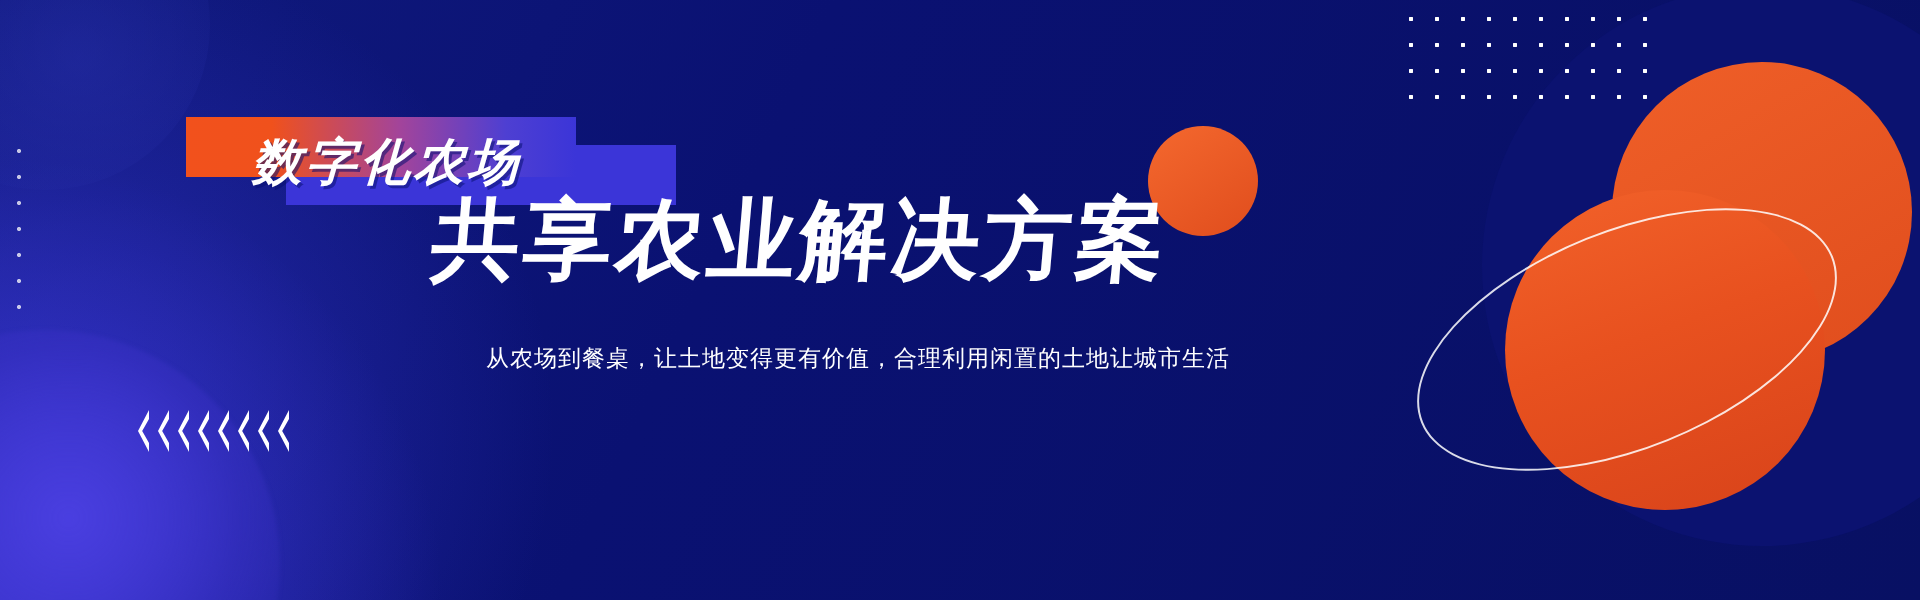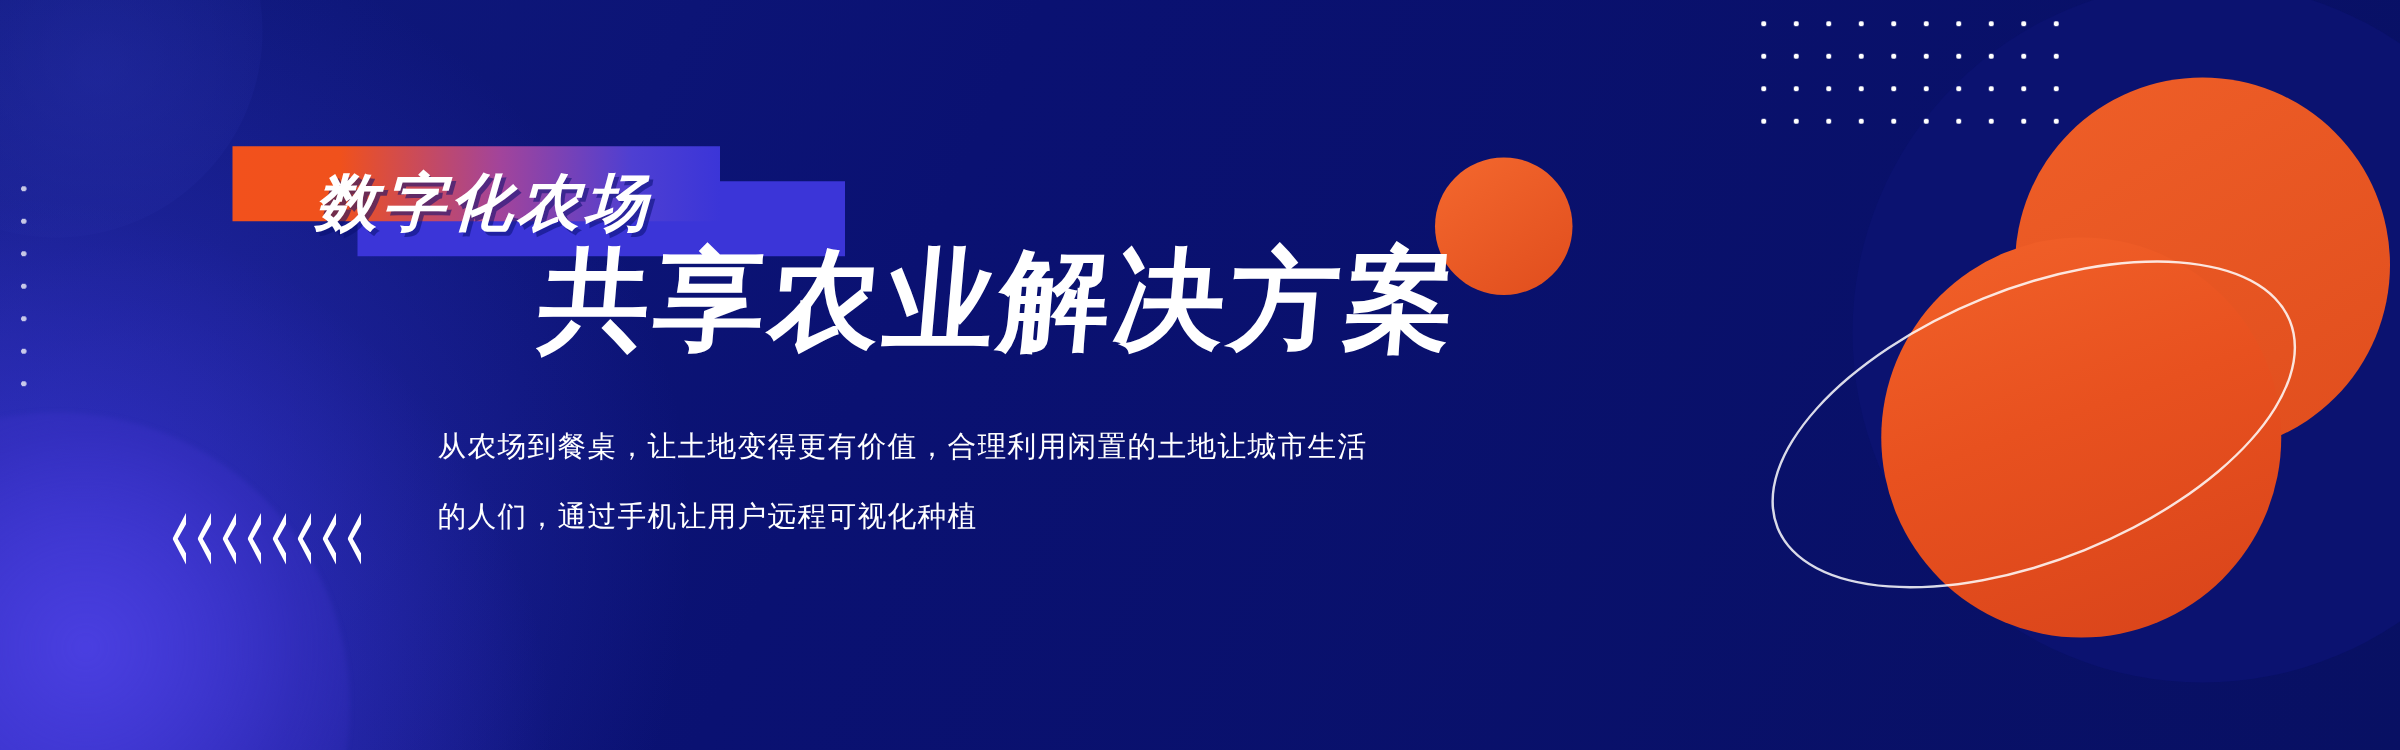--- a/index.html
+++ b/index.html
@@ -112,21 +112,21 @@
     position:absolute;left:432px;top:196px;
     font-family:"DejaVu Sans","Liberation Sans",sans-serif;
     font-size:88px;font-weight:700;color:#ffffff;
     letter-spacing:4px;white-space:nowrap;line-height:1;
     transform:skewX(-5deg);
   }
 
   
   .subtitle{
     position:absolute;left:350px;top:330px;width:880px;
-    text-align:left;color:#ffffff;
+    text-align:right;color:#ffffff;
     font-family:"DejaVu Sans","Liberation Sans",sans-serif;
     font-size:23px;line-height:56px;letter-spacing:1px;
     font-weight:400;
   }
   .subtitle div{white-space:nowrap;}
 </style>
 </head>
 <body>
 
 <div class="banner">
@@ -159,16 +159,15 @@
   <div class="tag-wrap">
     <div class="tag-blue"></div>
     <div class="tag-grad"></div>
     <div class="tag-text">数字化农场</div>
   </div>
 
   <div class="headline">共享农业解决方案</div>
 
   <div class="subtitle">
     <div>从农场到餐桌，让土地变得更有价值，合理利用闲置的土地让城市生活</div>
-    <div>的人们，通过手机让用户远程可视化种植</div>
   </div>
 
 </div>
 
 </body></html>

